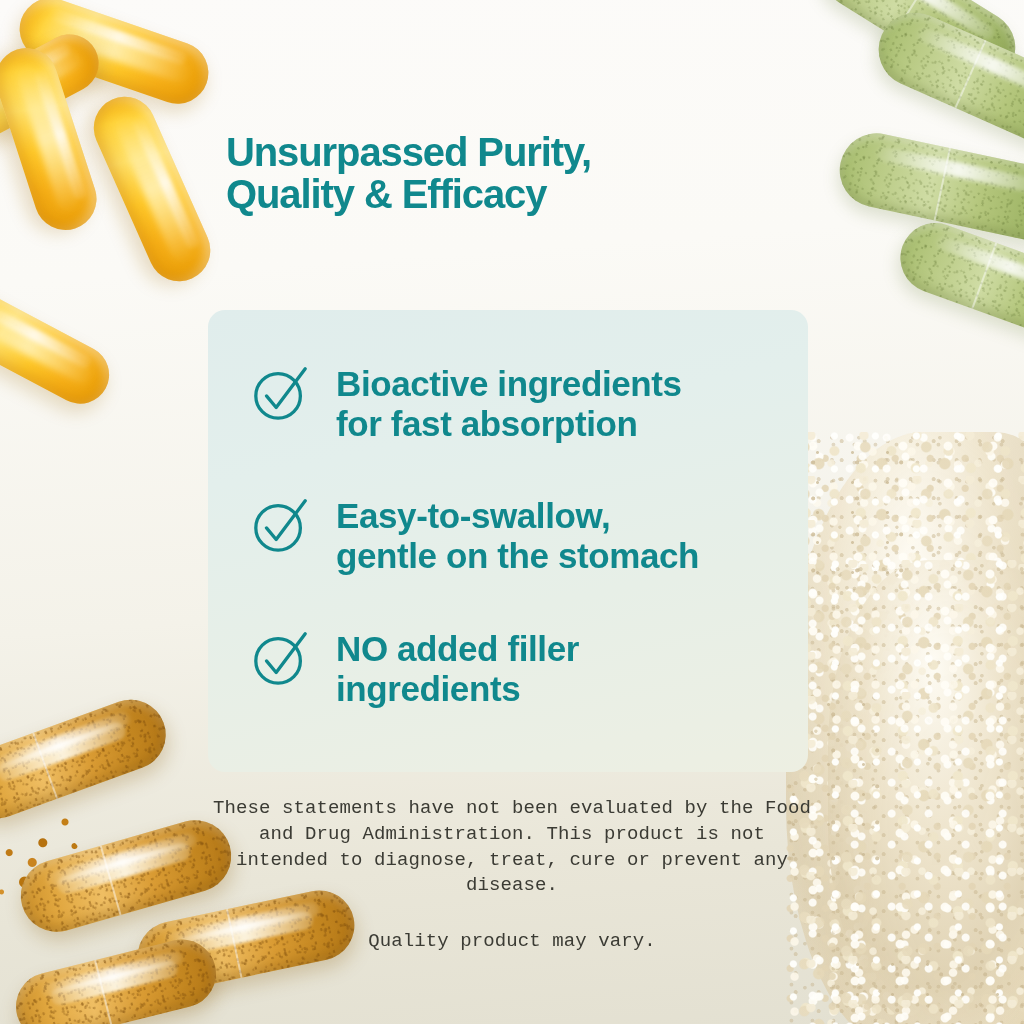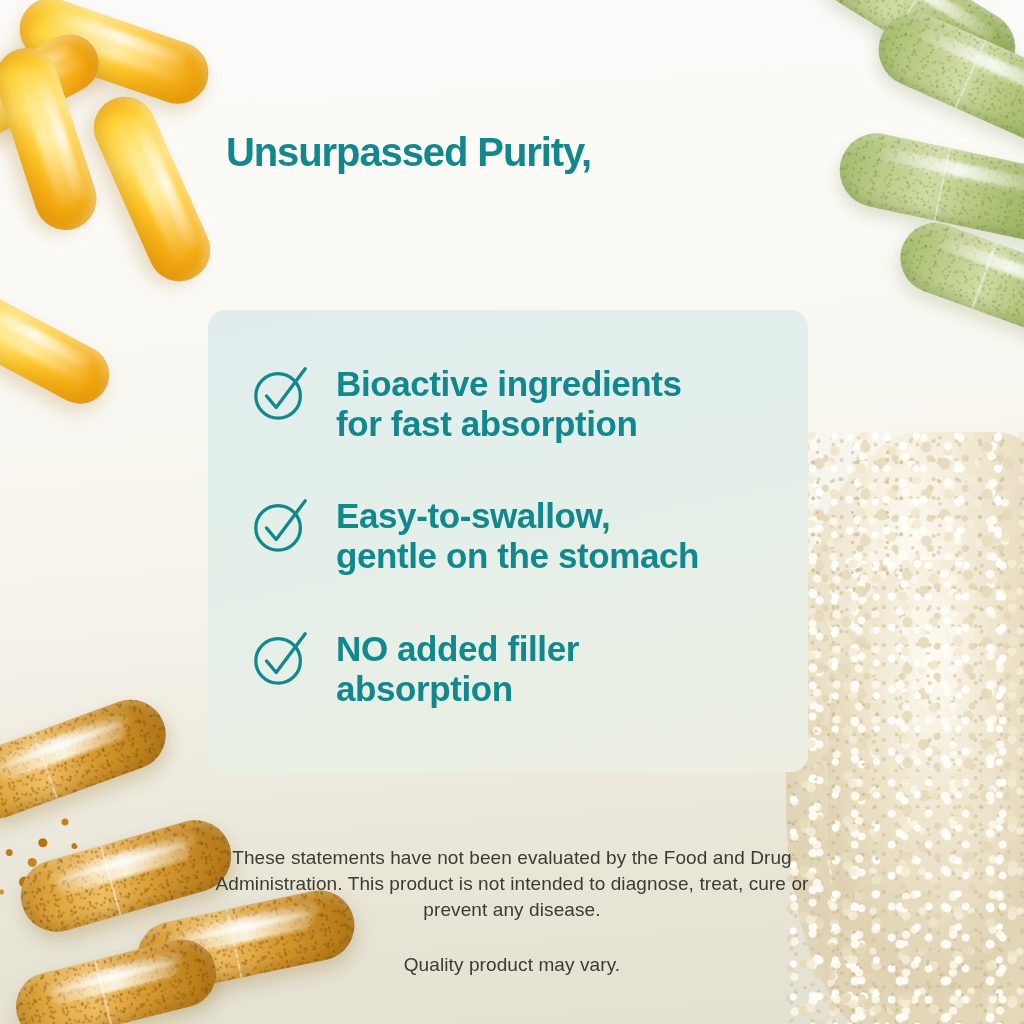--- a/index.html
+++ b/index.html
@@ -164,22 +164,22 @@
   .b1{top:50px;} .b2{top:182px;} .b3{top:315px;}
 
   .check{flex:0 0 auto;width:62px;height:62px;margin-top:2px;display:block;}
   .benefit-text{
     color:#10888D;font-size:35px;line-height:1.14;font-weight:700;letter-spacing:-.4px;
     padding-top:4px;white-space:pre-line;
   }
 
   
   .disclaimer{
-    position:absolute;left:212px;top:845px;width:600px;text-align:center;
-    color:#3B3B34;font-size:19px;line-height:1.36;letter-spacing:.1px;
+    position:absolute;left:212px;top:796px;width:600px;text-align:center;
+    color:#3B3B34;font-size:19px;line-height:1.36;letter-spacing:.1px;font-family:Liberation Mono, monospace;
   }
   .disclaimer .vary{display:block;margin-top:30px;}
 </style>
 </head>
 <body>
 
 <div class="stage">
 
   <div>
     <div class="caps softgel" style="left:16px;top:20px;width:196px;height:62px;transform:rotate(19deg);"></div>
@@ -241,20 +241,21 @@
     </div>
     <div class="caps goldcap" style="left:14px;top:956px;width:204px;height:68px;transform:rotate(-14deg);">
       <span class="grain"></span>
         <span class="window"></span>
         <span class="band" style="left:43%;"></span>
     </div>
   </div>
 
   <h1 class="headline">
     <span>Unsurpassed Purity,</span>
+    <span class="l2">Quality &amp; Efficacy</span>
   </h1>
 
   <div class="card">
 
     <div class="benefit b1">
       <svg class="check" viewBox="0 0 64 64">
         <circle cx="29" cy="35" r="23" fill="none" stroke="#10888D" stroke-width="3.4"></circle>
         <path d="M17 35 L27 47 L57 7" fill="none" stroke="#10888D" stroke-width="3.4" stroke-linecap="round" stroke-linejoin="round"></path>
       </svg>
       <div class="benefit-text">Bioactive ingredients
@@ -269,21 +270,21 @@
       <div class="benefit-text">Easy-to-swallow,
 gentle on the stomach</div>
     </div>
 
     <div class="benefit b3">
       <svg class="check" viewBox="0 0 64 64">
         <circle cx="29" cy="35" r="23" fill="none" stroke="#10888D" stroke-width="3.4"></circle>
         <path d="M17 35 L27 47 L57 7" fill="none" stroke="#10888D" stroke-width="3.4" stroke-linecap="round" stroke-linejoin="round"></path>
       </svg>
       <div class="benefit-text">NO added filler
-absorption</div>
+ingredients</div>
     </div>
 
   </div>
 
   <div class="disclaimer">
     <span>These statements have not been evaluated by the Food and Drug Administration. This product is not intended to diagnose, treat, cure or prevent any disease.</span>
     <span class="vary">Quality product may vary.</span>
   </div>
 
 </div>

